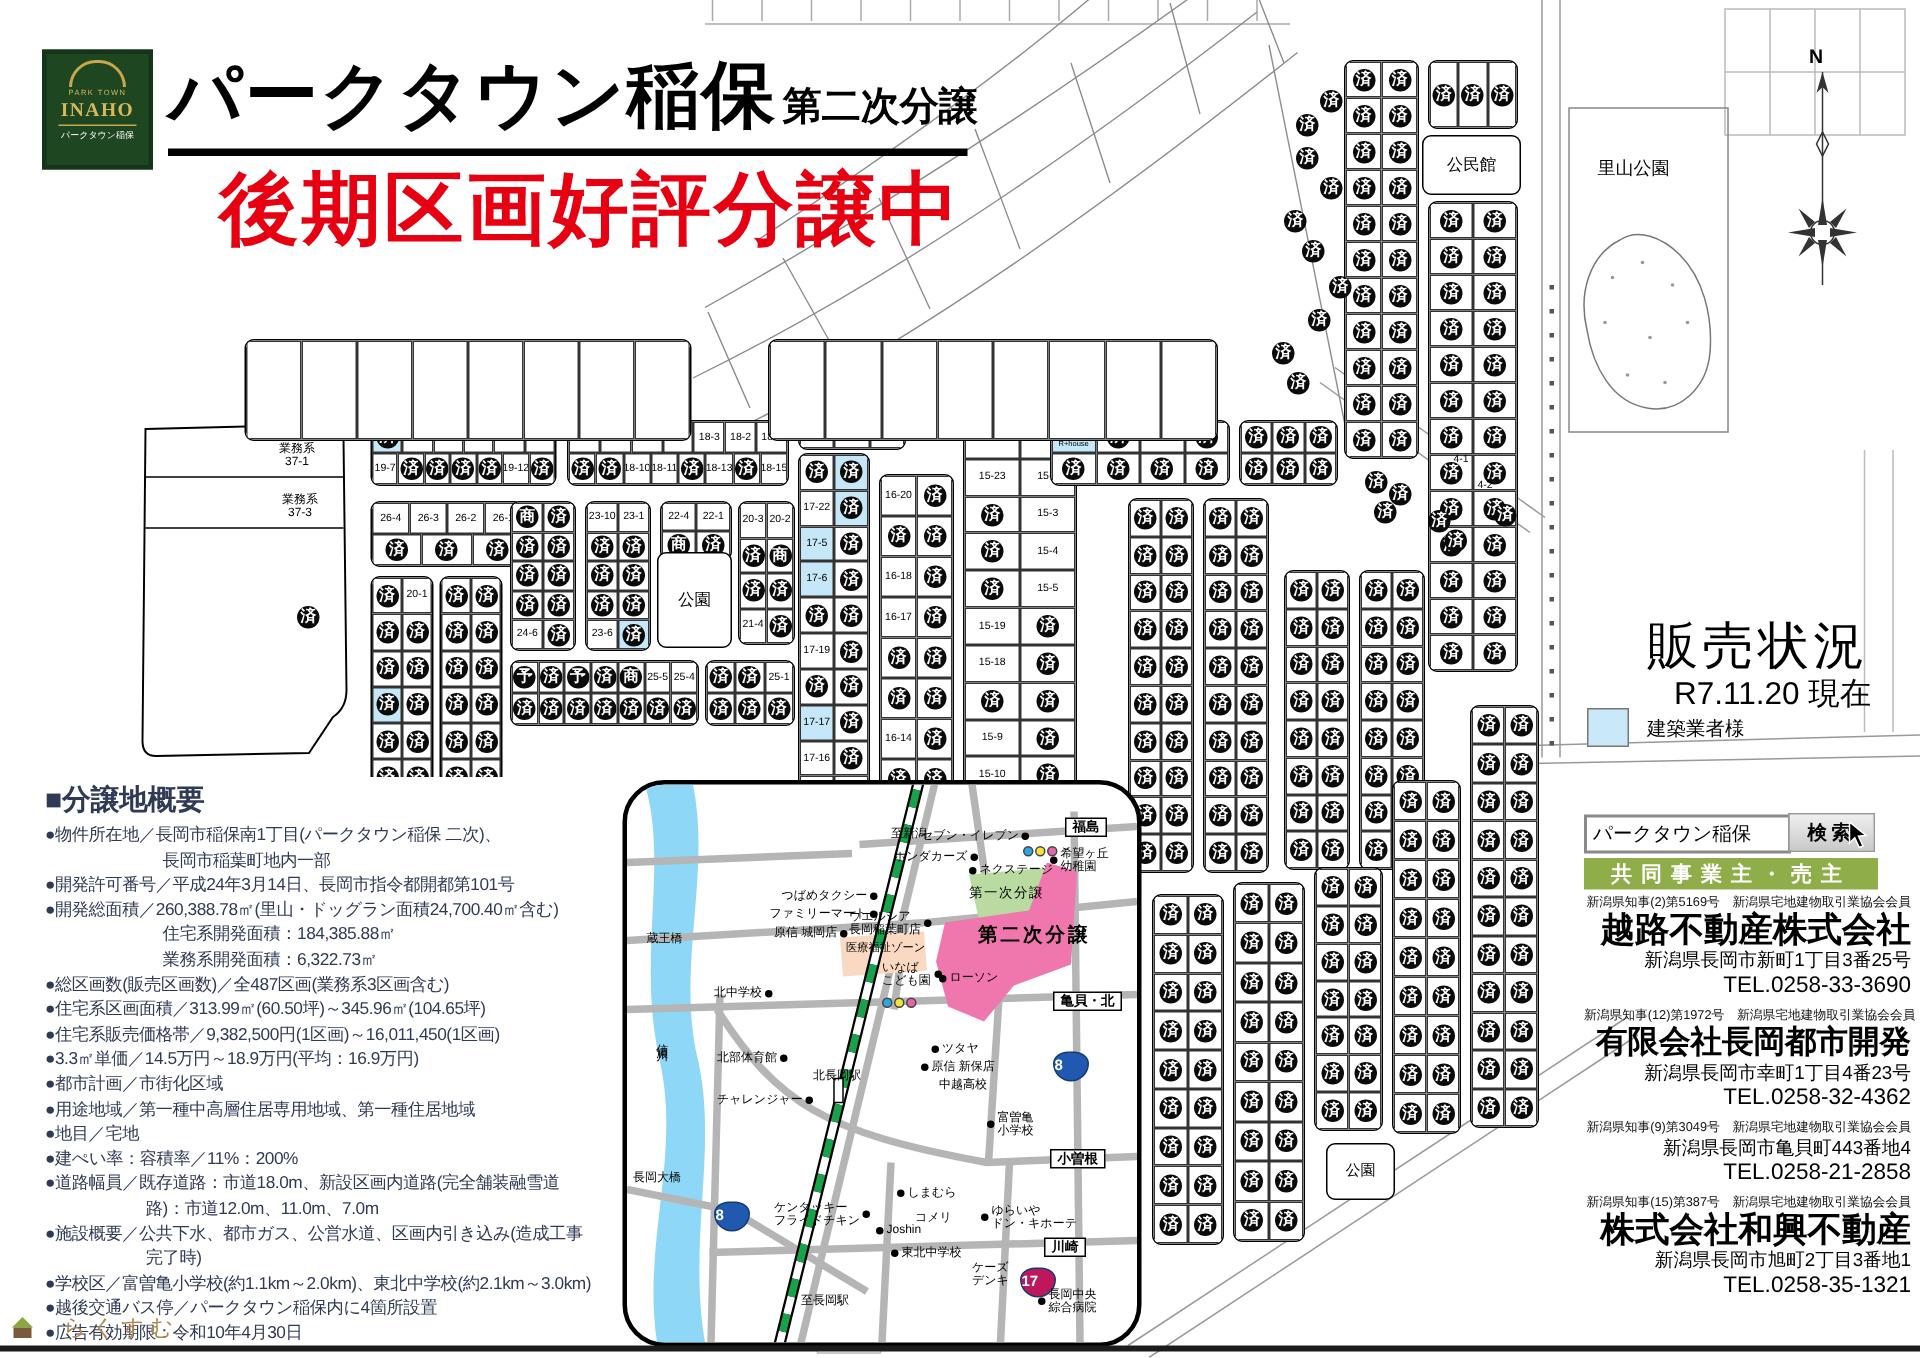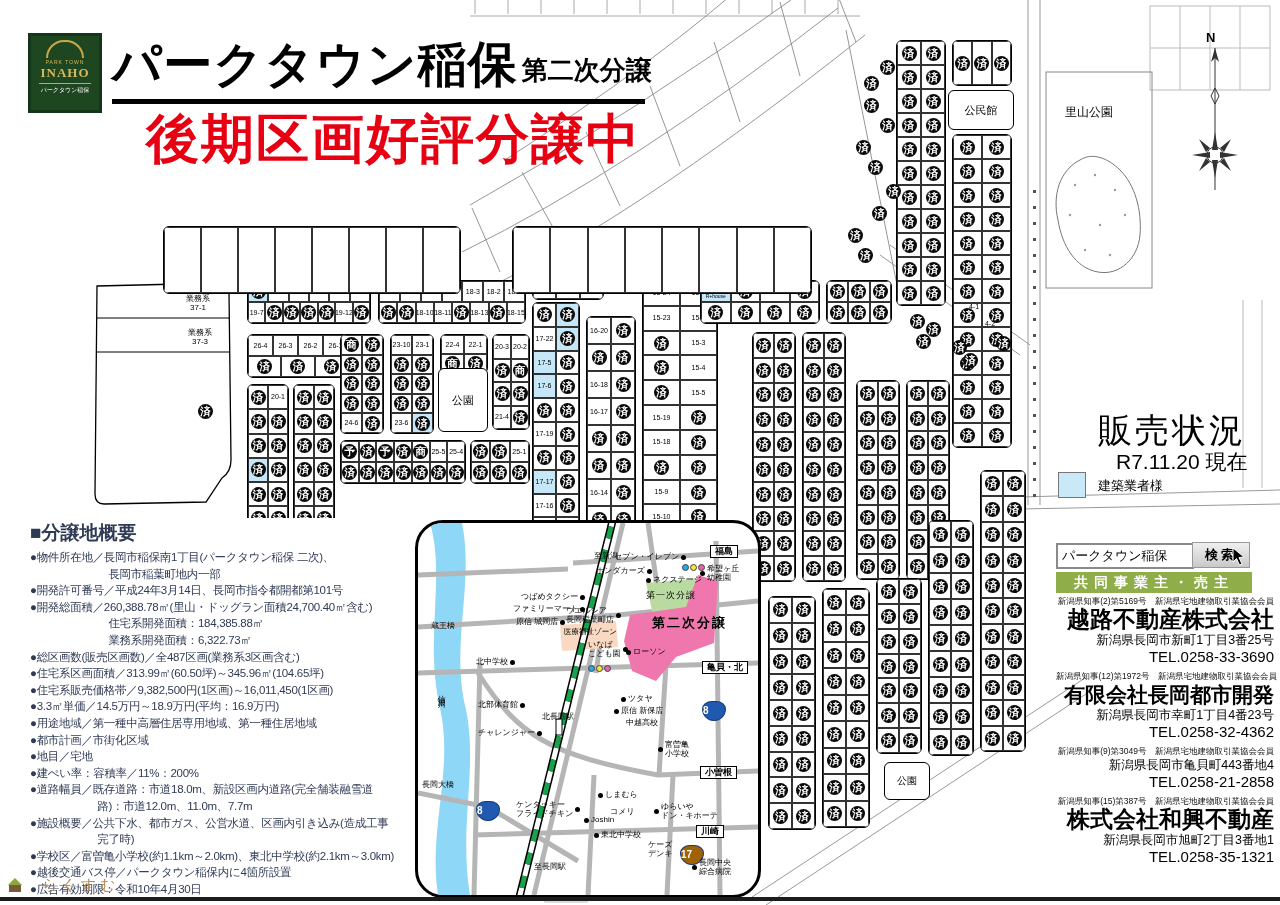--- a/index.html
+++ b/index.html
@@ -1968,26 +1968,26 @@
       <div class="ov-line">●物件所在地／長岡市稲保南1丁目(パークタウン稲保 二次)、</div>
       <div class="ov-line">　　　　　　　長岡市稲葉町地内一部</div>
       <div class="ov-line">●開発許可番号／平成24年3月14日、長岡市指令都開都第101号</div>
       <div class="ov-line">●開発総面積／260,388.78㎡(里山・ドッグラン面積24,700.40㎡含む)</div>
       <div class="ov-line">　　　　　　　住宅系開発面積：184,385.88㎡</div>
       <div class="ov-line">　　　　　　　業務系開発面積：6,322.73㎡</div>
       <div class="ov-line">●総区画数(販売区画数)／全487区画(業務系3区画含む)</div>
       <div class="ov-line">●住宅系区画面積／313.99㎡(60.50坪)～345.96㎡(104.65坪)</div>
       <div class="ov-line">●住宅系販売価格帯／9,382,500円(1区画)～16,011,450(1区画)</div>
       <div class="ov-line">●3.3㎡単価／14.5万円～18.9万円(平均：16.9万円)</div>
+      <div class="ov-line">●都市計画／市街化区域</div>
       <div class="ov-line">●用途地域／第一種中高層住居専用地域、第一種住居地域</div>
-      <div class="ov-line">●都市計画／市街化区域</div>
       <div class="ov-line">●地目／宅地</div>
       <div class="ov-line">●建ぺい率：容積率／11%：200%</div>
       <div class="ov-line">●道路幅員／既存道路：市道18.0m、新設区画内道路(完全舗装融雪道</div>
-      <div class="ov-line">　　　　　　路)：市道12.0m、11.0m、7.7m</div>
+      <div class="ov-line">　　　　　　路)：市道12.0m、11.0m、7.0m</div>
       <div class="ov-line">●施設概要／公共下水、都市ガス、公営水道、区画内引き込み(造成工事</div>
       <div class="ov-line">　　　　　　完了時)</div>
       <div class="ov-line">●学校区／富曽亀小学校(約1.1km～2.0km)、東北中学校(約2.1km～3.0km)</div>
       <div class="ov-line">●越後交通バス停／パークタウン稲保内に4箇所設置</div>
       <div class="ov-line">●広告有効期限：令和10年4月30日</div>
     </div>
 </div>
 
 <div class="abs" id="sales-title">販売状況</div>
 <div class="abs" id="sales-date">R7.11.20 現在</div>
@@ -2097,21 +2097,21 @@
       <div class="im-label" style="left: 98px; top: 278px;"><span>ケンタッキー
 フライドチキン</span><span class="im-dot"></span></div>
       <div class="im-label" style="left: 166px; top: 293px;"><span class="im-dot"></span><span>Joshin</span></div>
       <div class="im-label" style="left: 192px; top: 285px;"><span>コメリ</span></div>
       <div class="im-label" style="left: 236px; top: 280px;"><span class="im-dot"></span><span>ゆらいや
 ドン・キホーテ</span></div>
       <div class="im-label im-box" style="left: 278px; top: 302px;">川崎</div>
       <div class="im-label" style="left: 176px; top: 308px;"><span class="im-dot"></span><span>東北中学校</span></div>
       <div class="im-label" style="left: 230px; top: 318px;"><span>ケーズ
 デンキ</span></div>
-      <div class="im-label im-shield" style="left: 262px; top: 322px; background: #a16207;">17</div>
+      <div class="im-label im-shield" style="left: 262px; top: 322px; background: #be185d;">17</div>
       <div class="im-label" style="left: 274px; top: 336px;"><span class="im-dot"></span><span>長岡中央
 綜合病院</span></div>
       <div class="im-label" style="left: 116px; top: 340px;"><span>至長岡駅</span></div>
     </div>
 </div>
 
 <div class="abs" id="footer-brand">
   <div class="rk-house">
     <div class="roof"></div>
       <div class="base"></div>

